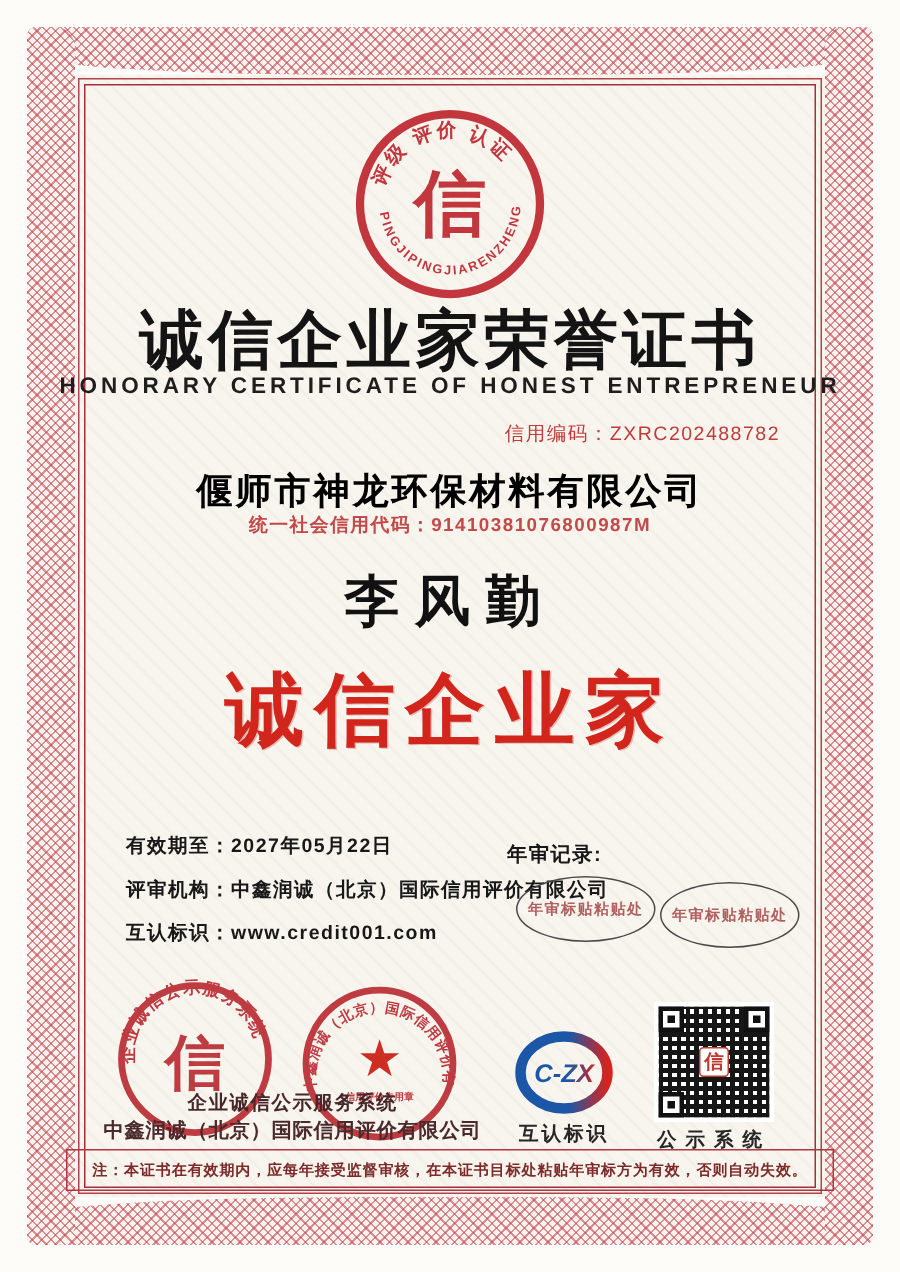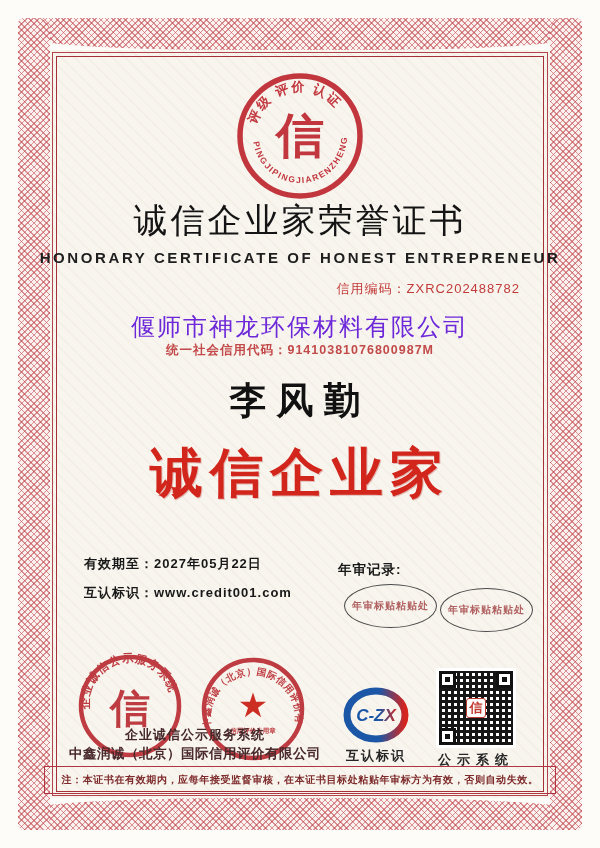--- a/index.html
+++ b/index.html
@@ -23,25 +23,25 @@
       #f8f5ee; }
   .frame { position:absolute; inset:56px; border:1.5px solid #a5303a; outline:1px solid #b2434c; outline-offset:3px; pointer-events:none; }
 
   .abs { position:absolute; }
   .ctr { left:0; right:0; text-align:center; }
 
   
   .seal-top { left:234px; top:70px; width:132px; height:132px; }
   .seal svg { display:block; width:100%; height:100%; }
 
-  .title-zh { top:198px; font-size:34px; font-weight:400; color:#141414; letter-spacing:3px; font-family:"Liberation Sans", sans-serif; }
+  .title-zh { top:198px; font-size:43px; font-weight:700; color:#141414; letter-spacing:3px; font-family:"Liberation Sans", sans-serif; }
   .title-en { top:249px; font-size:15px; font-weight:700; color:#1e1e1e; letter-spacing:2.6px; }
   .credit-line { top:280px; left:0; right:80px; text-align:right; font-size:13px; font-weight:400; color:#c23b3b; letter-spacing:1px; }
 
-  .company { top:311px; font-size:24px; font-weight:400; color:#6d28d9; letter-spacing:2px; }
+  .company { top:311px; font-size:24px; font-weight:700; color:#000000; letter-spacing:2px; }
   .uscc { top:342px; font-size:12.5px; font-weight:700; color:#c24a4a; letter-spacing:1px; }
 
   .person { top:376px; font-size:37px; font-weight:900; color:#111; letter-spacing:10px; }
   .honor { top:438px; font-size:53px; font-weight:900; color:#d2261c; letter-spacing:7px; text-shadow:1px 1px 0 rgba(160,20,10,.25); }
 
   .fields { left:84px; top:549px; }
   .field-row { font-size:13px; font-weight:700; color:#181818; line-height:29px; letter-spacing:1px; white-space:nowrap; }
 
   .annual-label { left:338px; top:561px; font-size:13.5px; font-weight:700; color:#181818; letter-spacing:1px; }
   .oval { border:1.5px solid #4a4a4a; border-radius:50%; display:flex; align-items:center; justify-content:center; }
@@ -104,20 +104,21 @@
   <div class="abs credit-line"><span>信用编码：</span><span>ZXRC202488782</span></div>
 
   <div class="abs ctr company">偃师市神龙环保材料有限公司</div>
   <div class="abs ctr uscc"><span>统一社会信用代码：</span><span>91410381076800987M</span></div>
 
   <div class="abs ctr person">李风勤</div>
   <div class="abs ctr honor">诚信企业家</div>
 
   <div class="abs fields">
     <div class="field-row"><span>有效期至：</span><span>2027年05月22日</span></div>
+    <div class="field-row"><span>评审机构：</span><span>中鑫润诚（北京）国际信用评价有限公司</span></div>
     <div class="field-row"><span>互认标识：</span><span>www.credit001.com</span></div>
   </div>
 
   <div class="abs annual-label">年审记录:</div>
   <div class="abs oval oval-1">
       <span>年审标贴粘贴处</span>
     </div>
   <div class="abs oval oval-2">
       <span>年审标贴粘贴处</span>
     </div>

